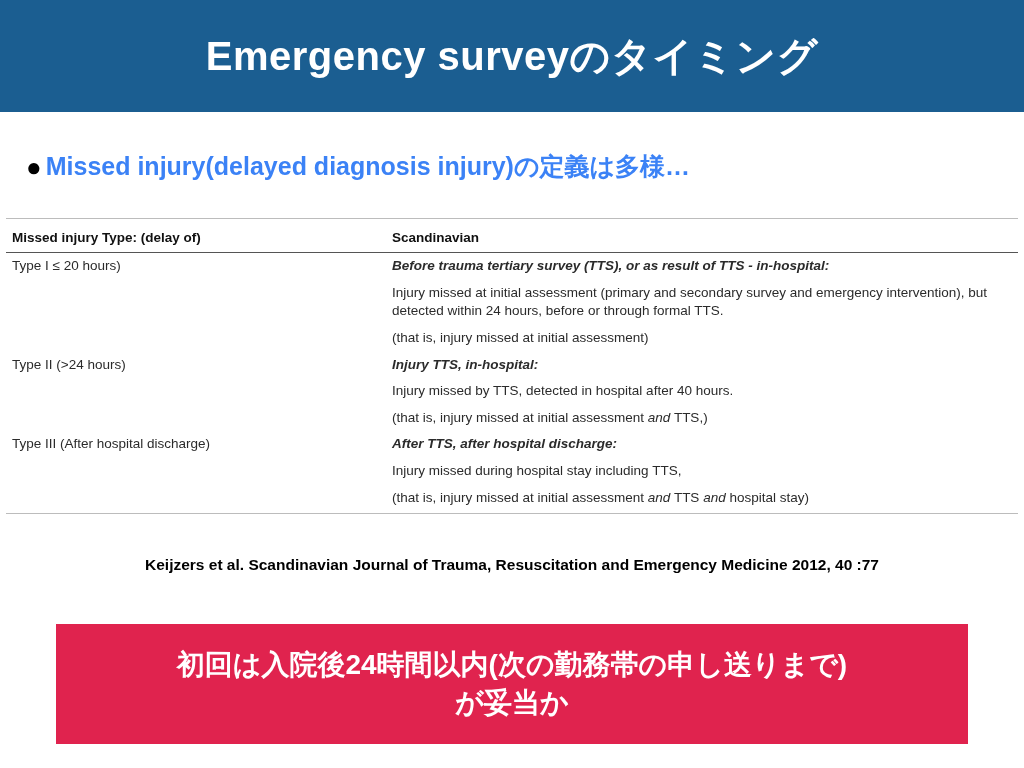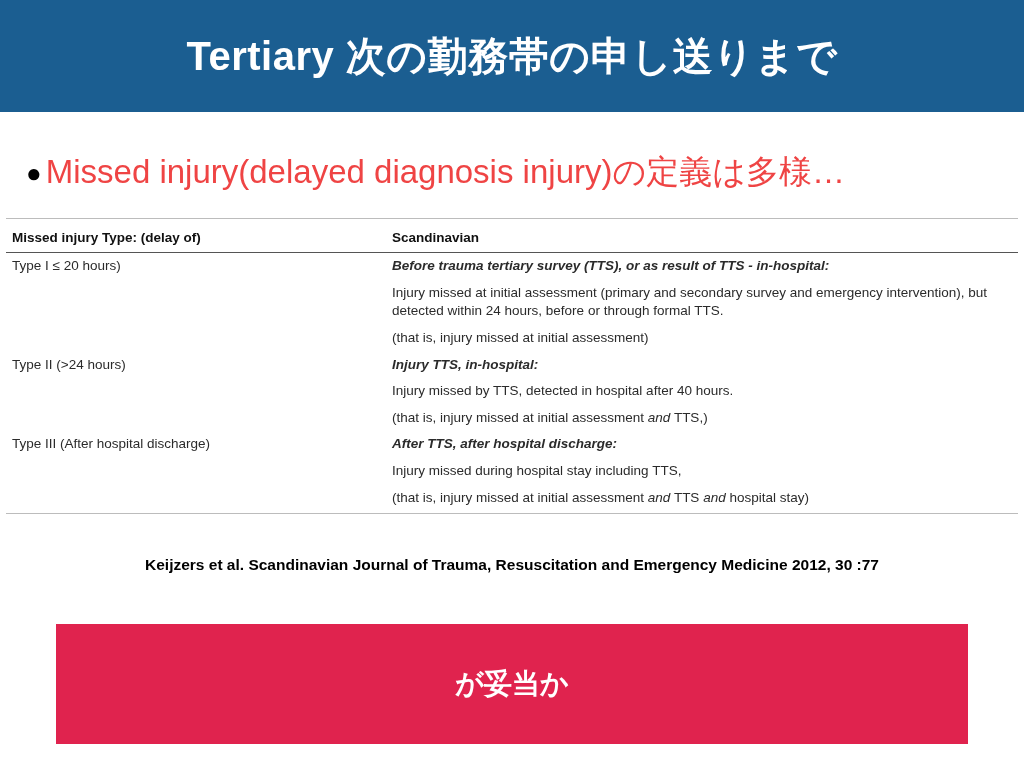--- a/index.html
+++ b/index.html
@@ -49,23 +49,23 @@
     display: flex;
     align-items: center;
   }
   .bullet-dot {
     font-size: 26px;
     color: #000000;
     line-height: 1;
     margin-right: 4px;
   }
   .bullet-text {
-    font-size: 33px;
-    font-weight: normal;
-    color: #ef4444;
+    font-size: 25px;
+    font-weight: bold;
+    color: #3b82f6;
     white-space: nowrap;
   }
 
   
   .table-wrap {
     position: absolute;
     left: 6px;
     top: 218px;
     width: 1012px;
     font-family: "Liberation Sans", sans-serif;
@@ -156,21 +156,21 @@
     font-weight: bold;
     line-height: 1.35;
   }
 </style>
 </head>
 <body>
 
 <div class="slide">
 
   <div class="title-bar">
-    <div class="title-text">Tertiary 次の勤務帯の申し送りまで</div>
+    <div class="title-text">Emergency surveyのタイミング</div>
   </div>
 
   <div class="bullet-row">
     <span class="bullet-dot">●</span>
     <span class="bullet-text">Missed injury(delayed diagnosis injury)の定義は多様…</span>
   </div>
 
   <div class="table-wrap">
     <div class="table-topline"></div>
     <table class="missed">
@@ -212,21 +212,22 @@
           <td class="desc-body">Injury missed during hospital stay including TTS,</td>
         </tr>
         <tr>
           <td class="desc-paren"><span>(that is, injury missed at initial assessment </span><span class="it">and</span><span> TTS </span><span class="it">and</span><span> hospital stay)</span></td>
         </tr>
       </tbody>
     </table>
     <div class="table-bottomline"></div>
   </div>
 
-  <div class="citation">Keijzers et al. Scandinavian Journal of Trauma, Resuscitation and Emergency Medicine 2012, 30 :77</div>
+  <div class="citation">Keijzers et al. Scandinavian Journal of Trauma, Resuscitation and Emergency Medicine 2012, 40 :77</div>
 
   <div class="red-box">
     <div class="red-box-text">
+      <div>初回は入院後24時間以内(次の勤務帯の申し送りまで)</div>
       <div>が妥当か</div>
     </div>
   </div>
 
 </div>
 
 </body></html>

